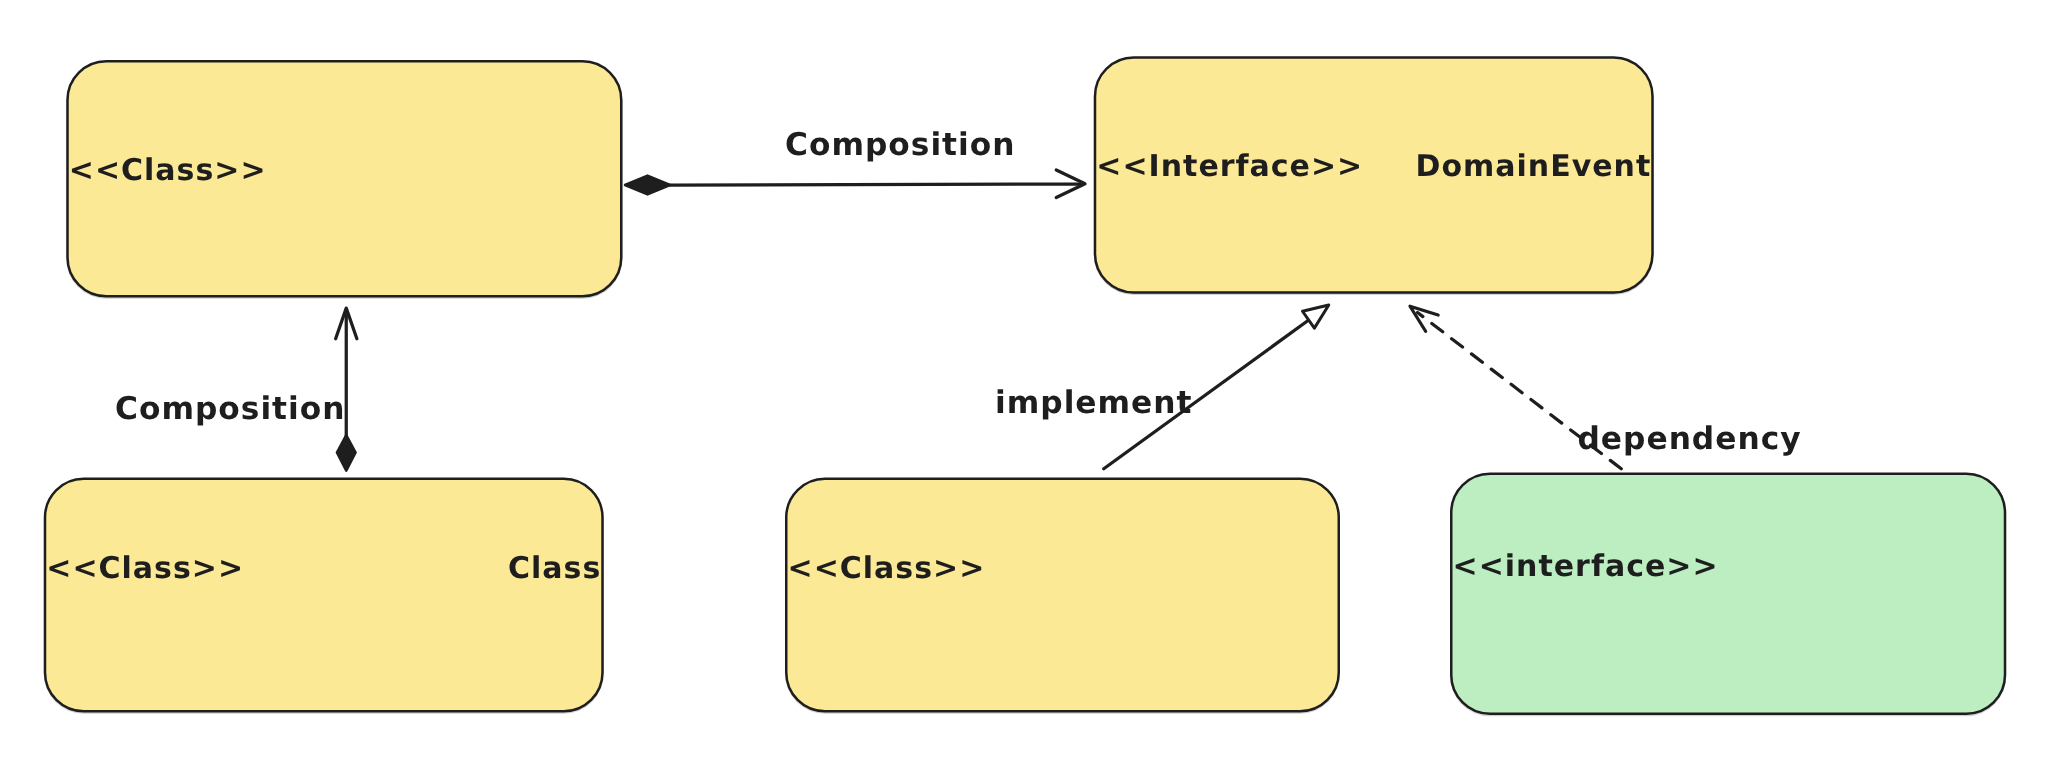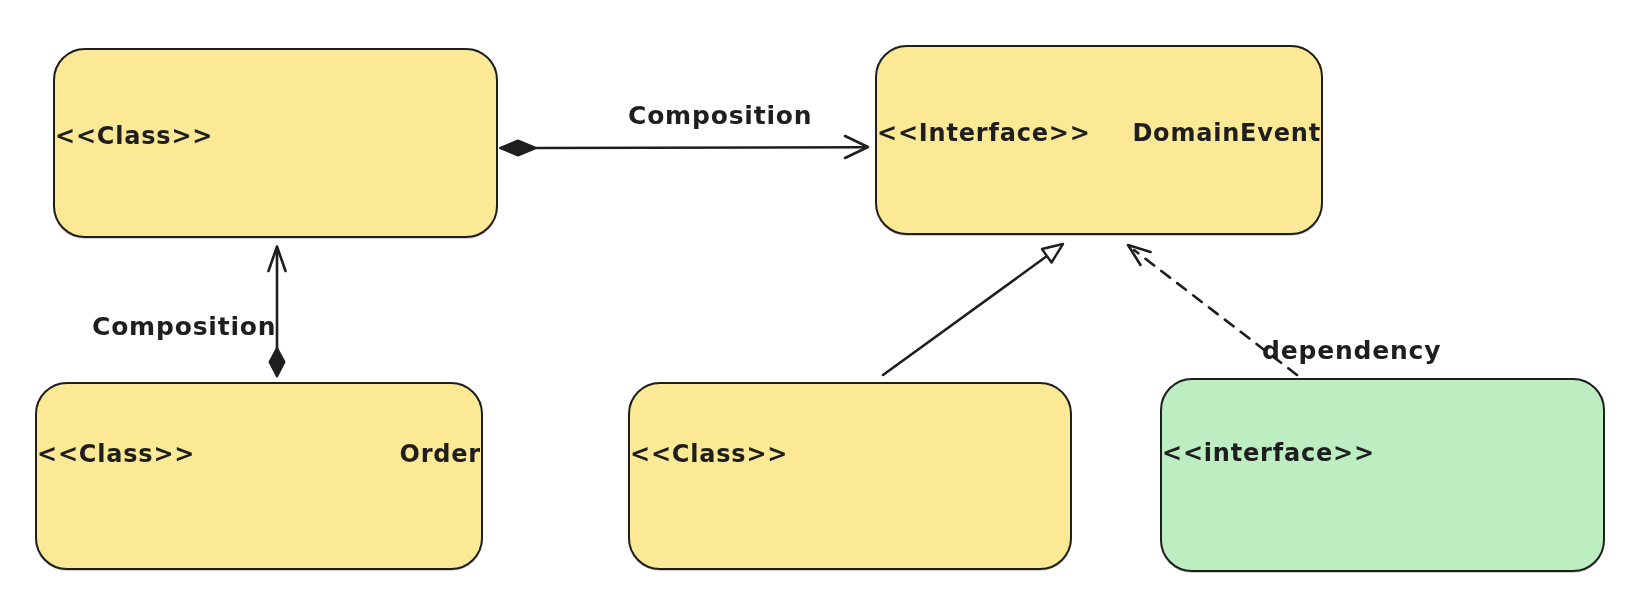--- a/index.html
+++ b/index.html
@@ -111,31 +111,32 @@
     <div class="stereotype">&lt;&lt;Class&gt;&gt;</div>
   </div>
 
   <div class="node txt-up-sm" style="left: 875px; top: 45px; width: 448px; height: 190px; background-color: rgb(251, 233, 150);">
     <div class="stereotype">&lt;&lt;Interface&gt;&gt;</div>
     <div class="classname">DomainEvent</div>
   </div>
 
   <div class="node txt-up-lg" style="left: 35px; top: 382px; width: 448px; height: 188px; background-color: rgb(251, 233, 150);">
     <div class="stereotype">&lt;&lt;Class&gt;&gt;</div>
-    <div class="classname">Order</div>
+    <div class="classname">Class</div>
   </div>
 
   <div class="node txt-up-lg" style="left: 628px; top: 382px; width: 444px; height: 188px; background-color: rgb(251, 233, 150);">
     <div class="stereotype">&lt;&lt;Class&gt;&gt;</div>
   </div>
 
   <div class="node txt-up-lg" style="left: 1160px; top: 378px; width: 445px; height: 194px; background-color: rgb(188, 238, 193);">
     <div class="stereotype">&lt;&lt;interface&gt;&gt;</div>
   </div>
 
   <div class="edge-label" style="left:628px; top:86px;">Composition</div>
 
   <div class="edge-label" style="left:92px; top:297px;">Composition</div>
 
+  <div class="edge-label" style="left:796px; top:292px;">implement</div>
 
   <div class="edge-label" style="left:1262px; top:321px;">dependency</div>
 
 </div>
 
 </body></html>

